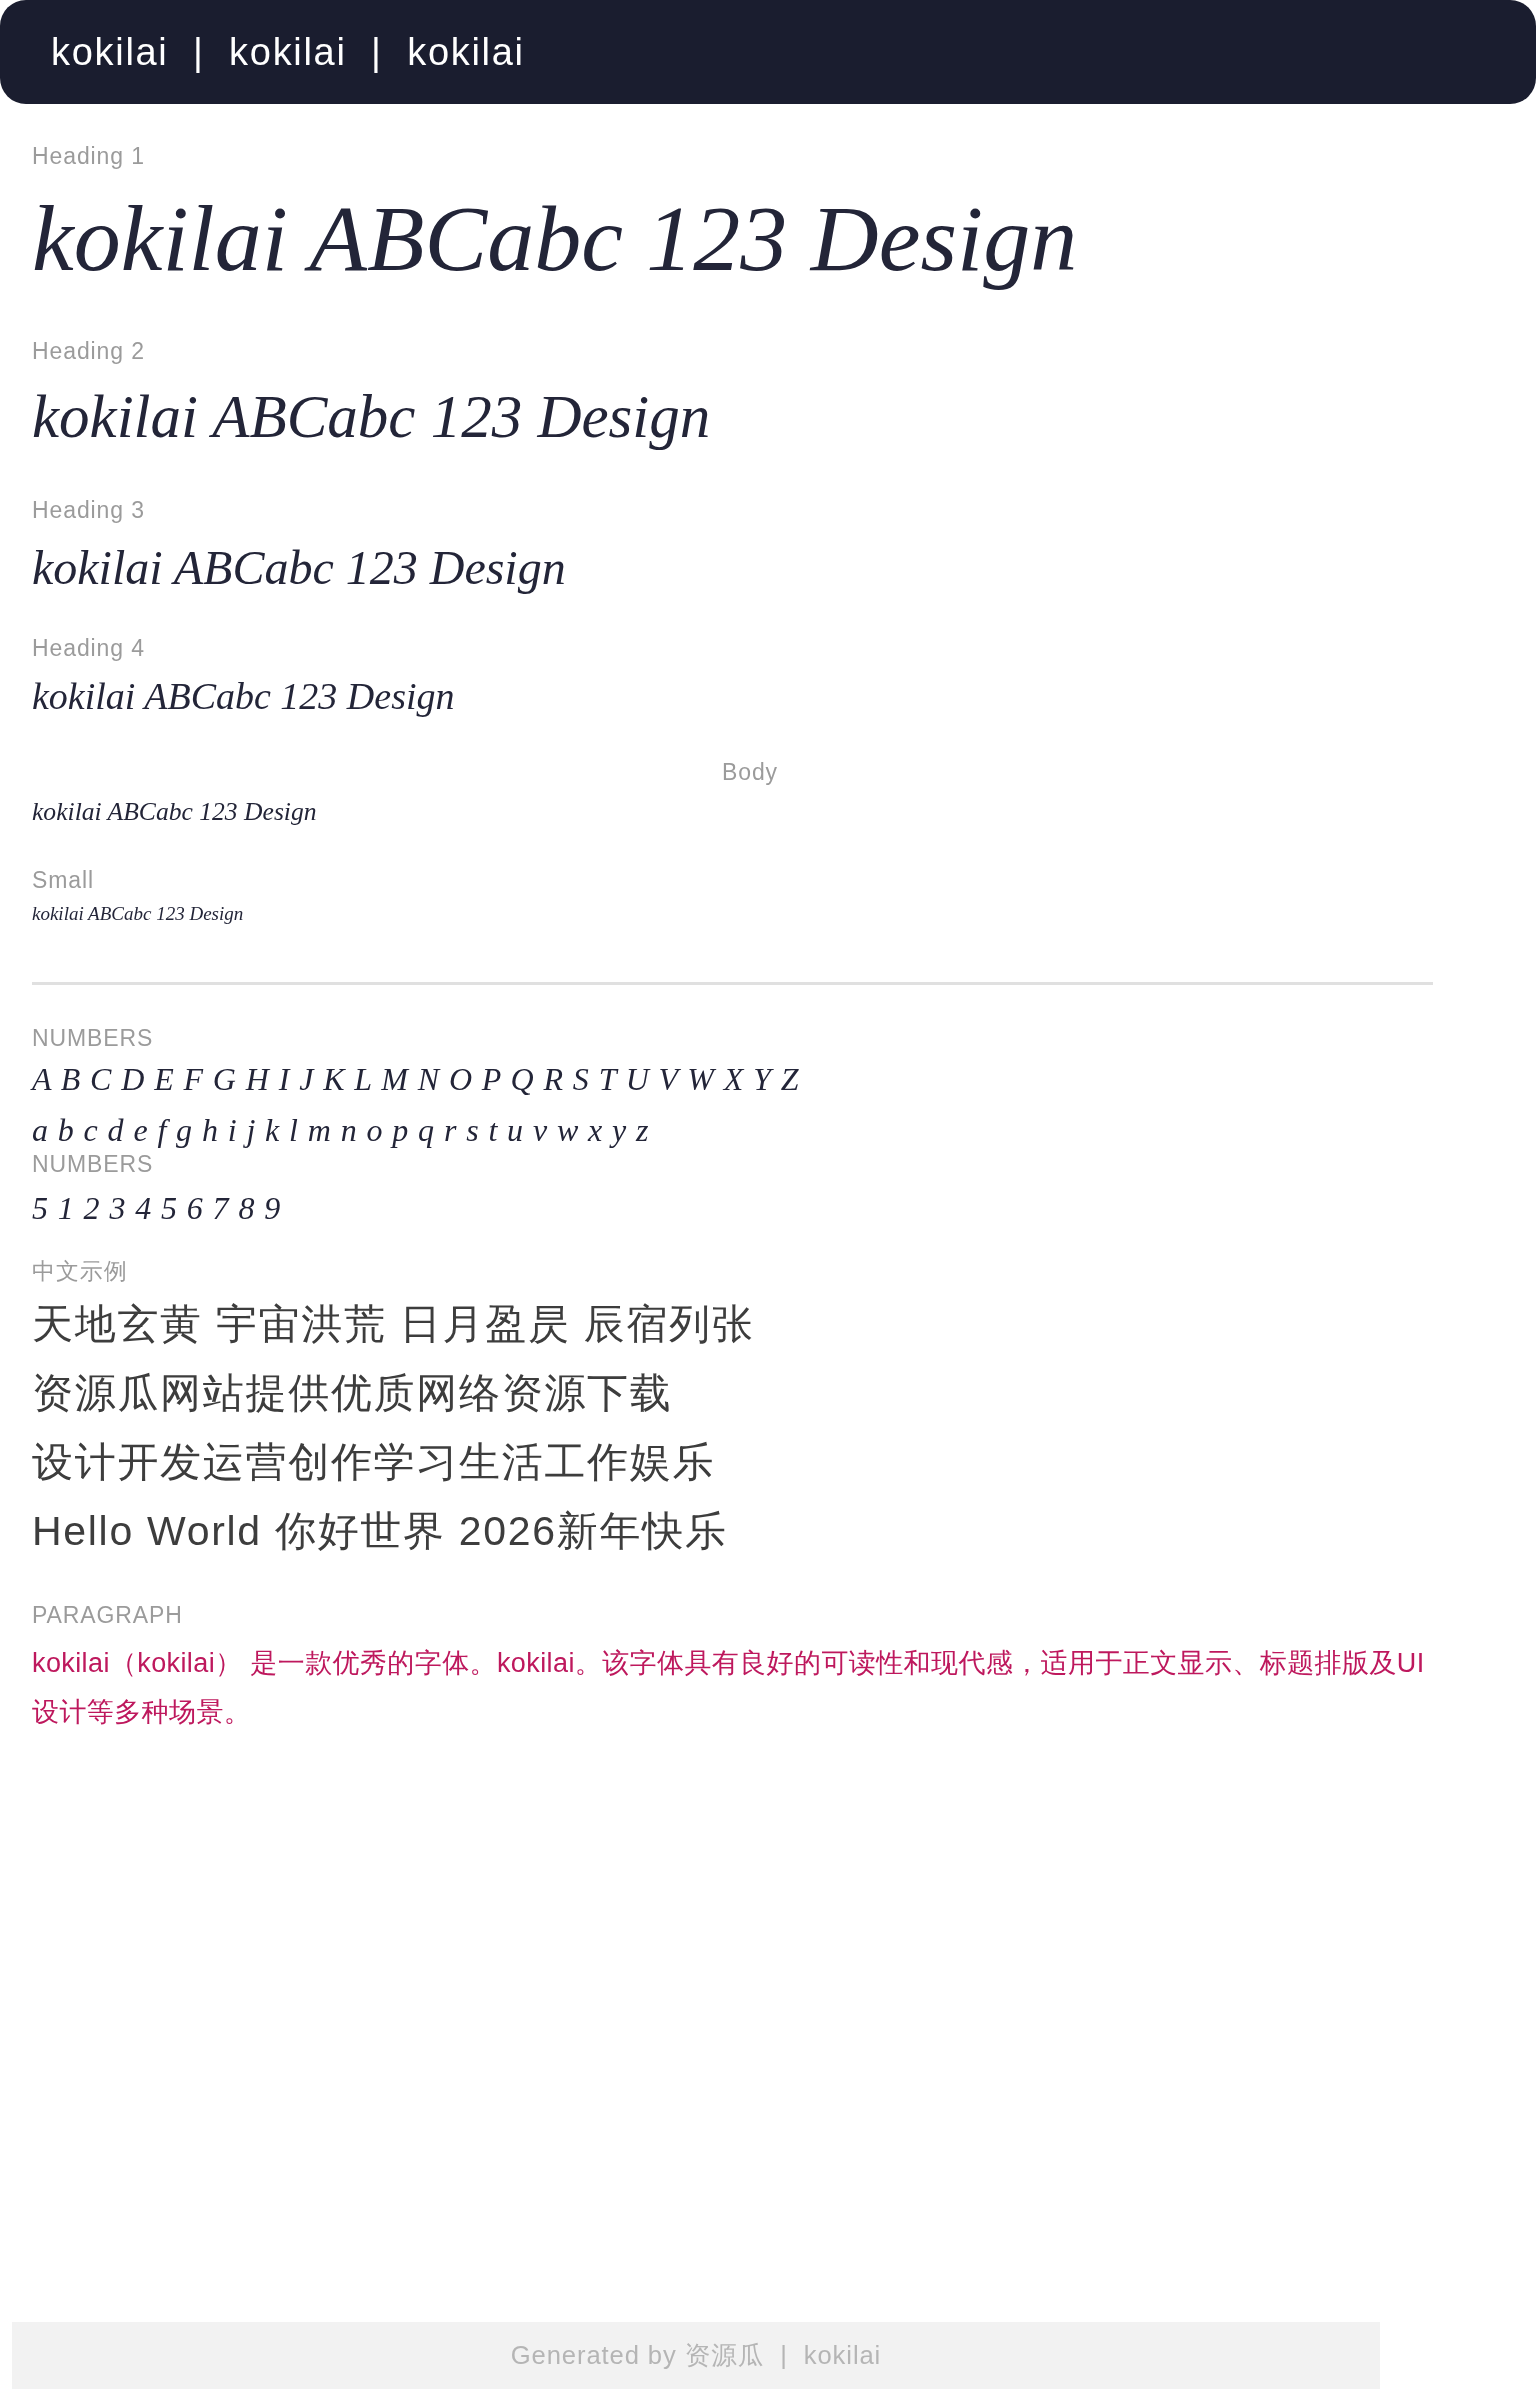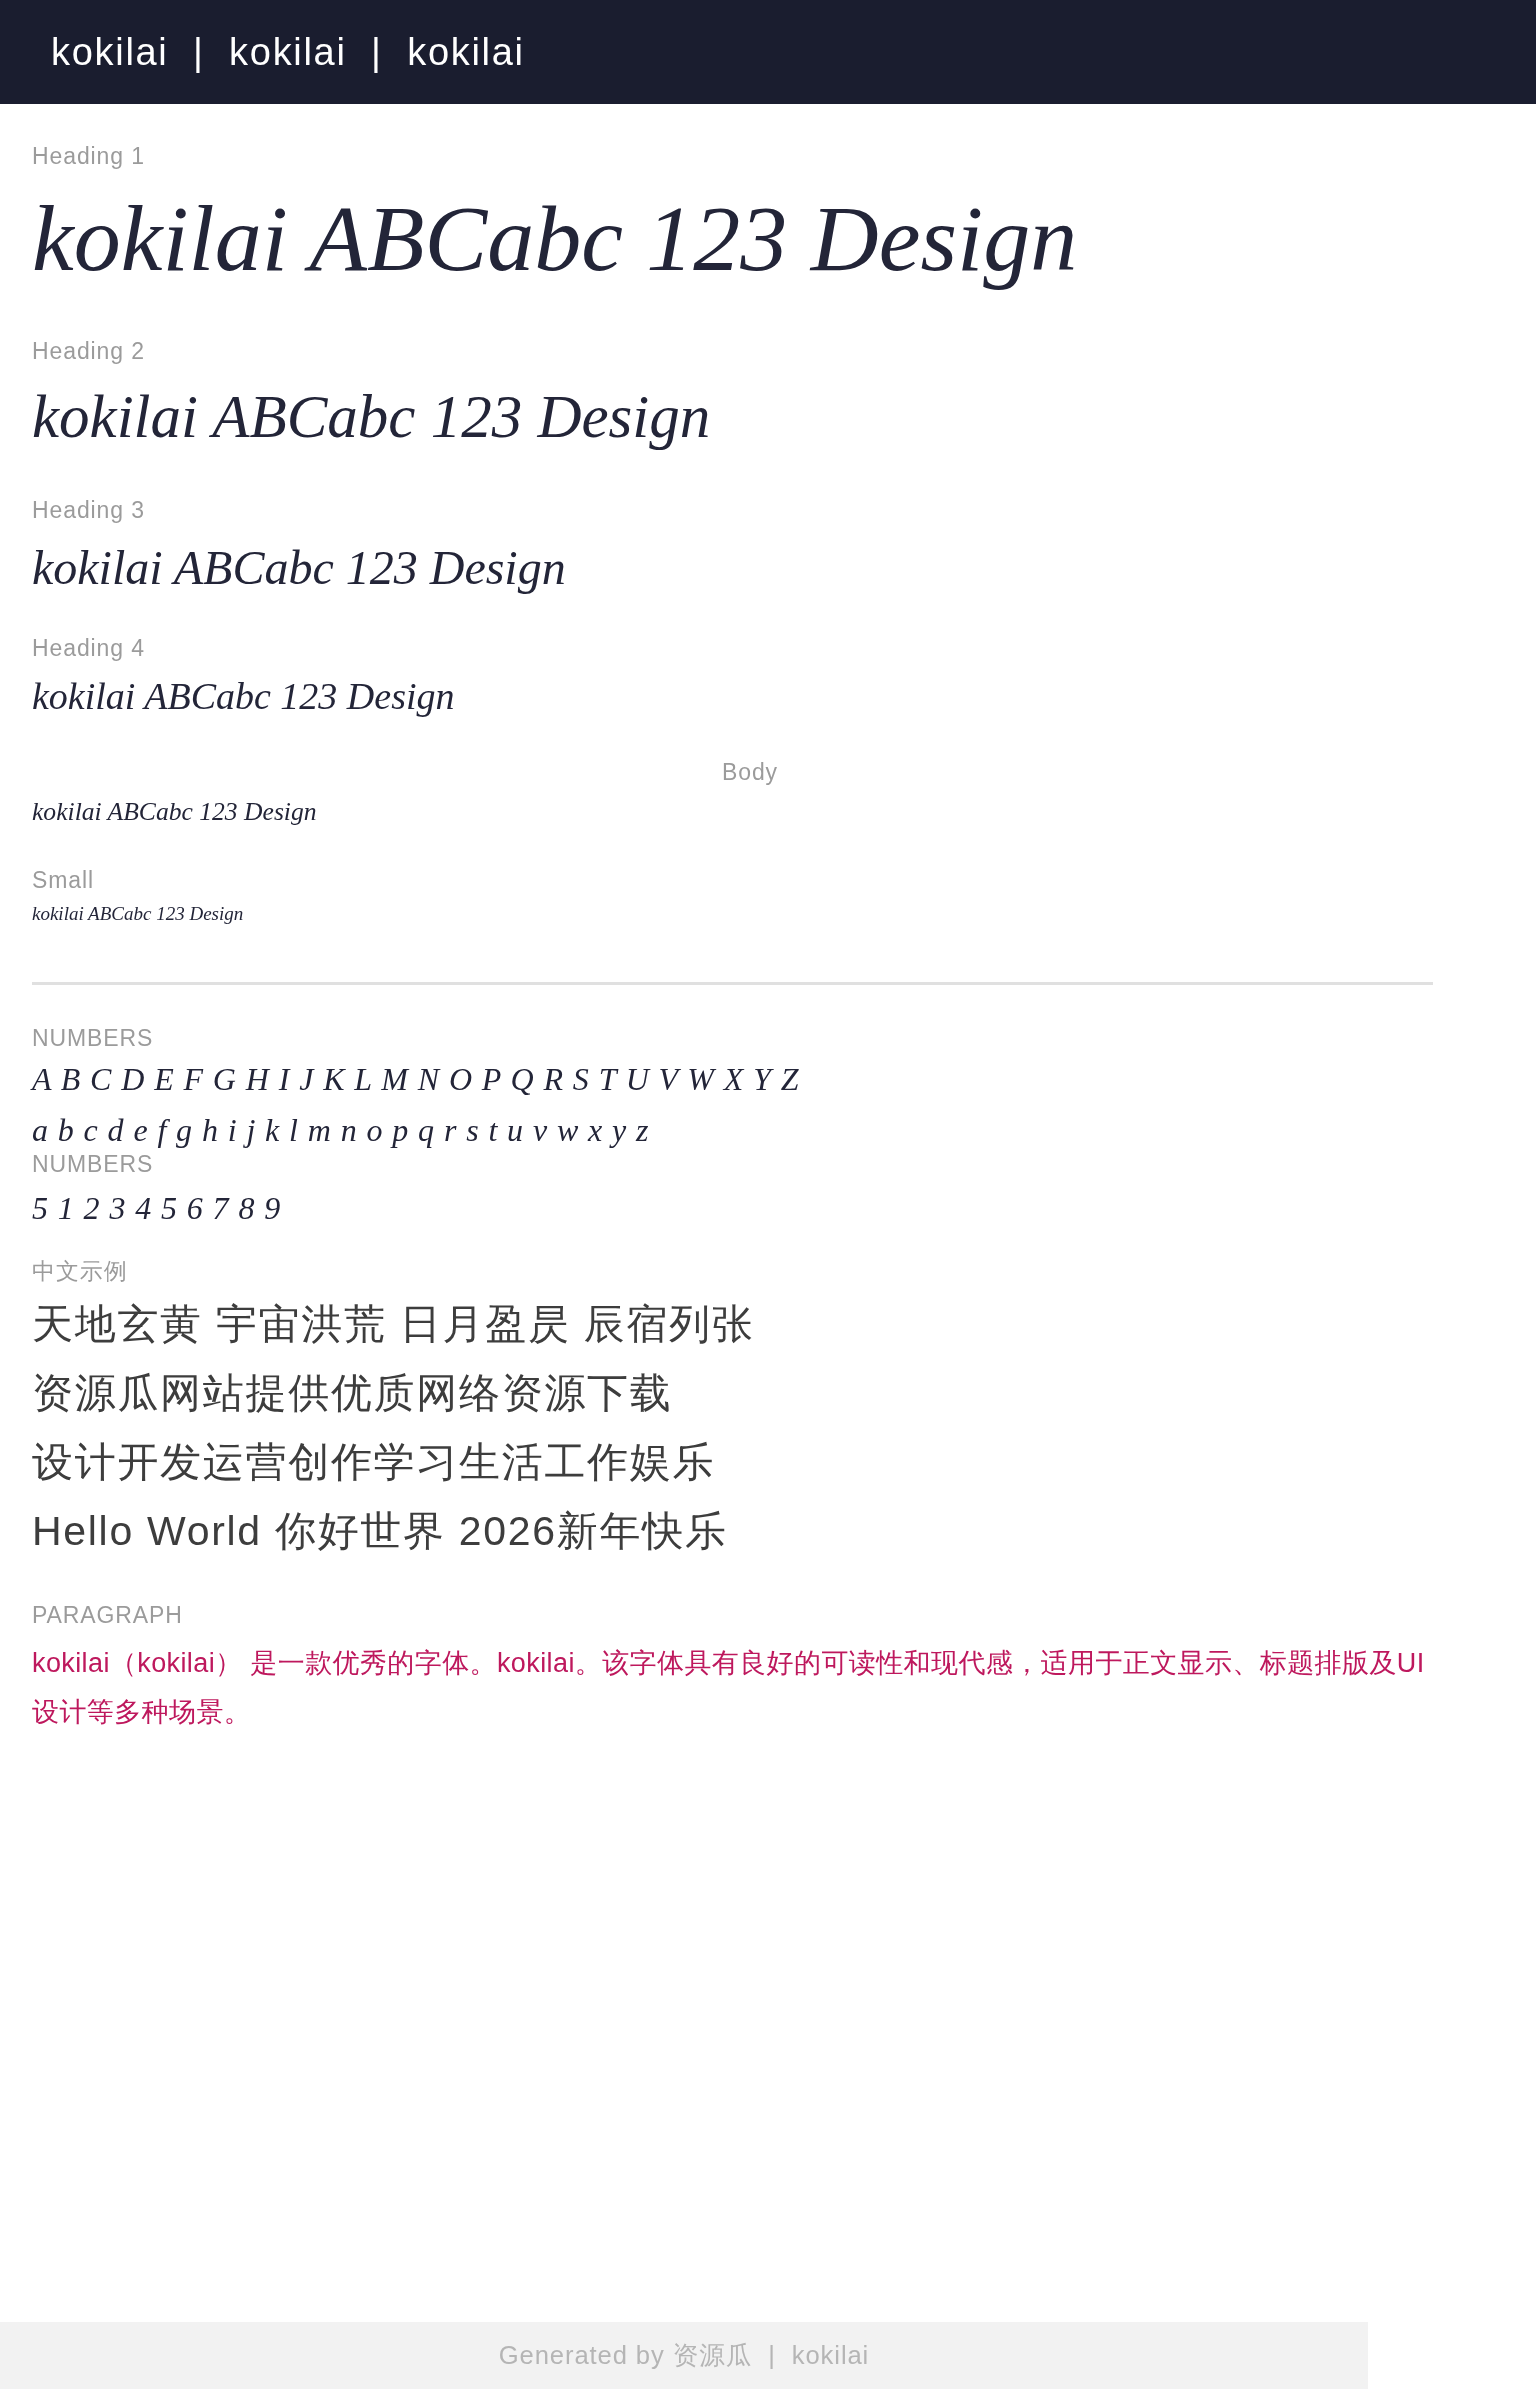--- a/index.html
+++ b/index.html
@@ -12,20 +12,21 @@
     overflow: hidden;
   }
 
   
   .site-header {
     height: 104px;
     background: #1a1d2f;
     display: flex;
     align-items: center;
     padding: 0 51px;
+    border-radius: 26px;
   }
   .site-header .brand {
     color: #ffffff;
     font-size: 38px;
     font-weight: 300;
     letter-spacing: 1.7px;
     white-space: pre;
   }
 
   
@@ -99,21 +100,21 @@
     color: #be185d;
     font-size: 27px;
     line-height: 49px;
     max-width: 1400px;
     letter-spacing: 0.4px;
   }
 
   
   .site-footer {
     position: absolute;
-    left: 0;
+    left: 12px;
     bottom: 0;
     width: 1368px;
     height: 67px;
     background: #f2f2f2;
     display: flex;
     align-items: center;
     justify-content: center;
   }
   .site-footer .footer-text {
     color: #b5b5b5;

